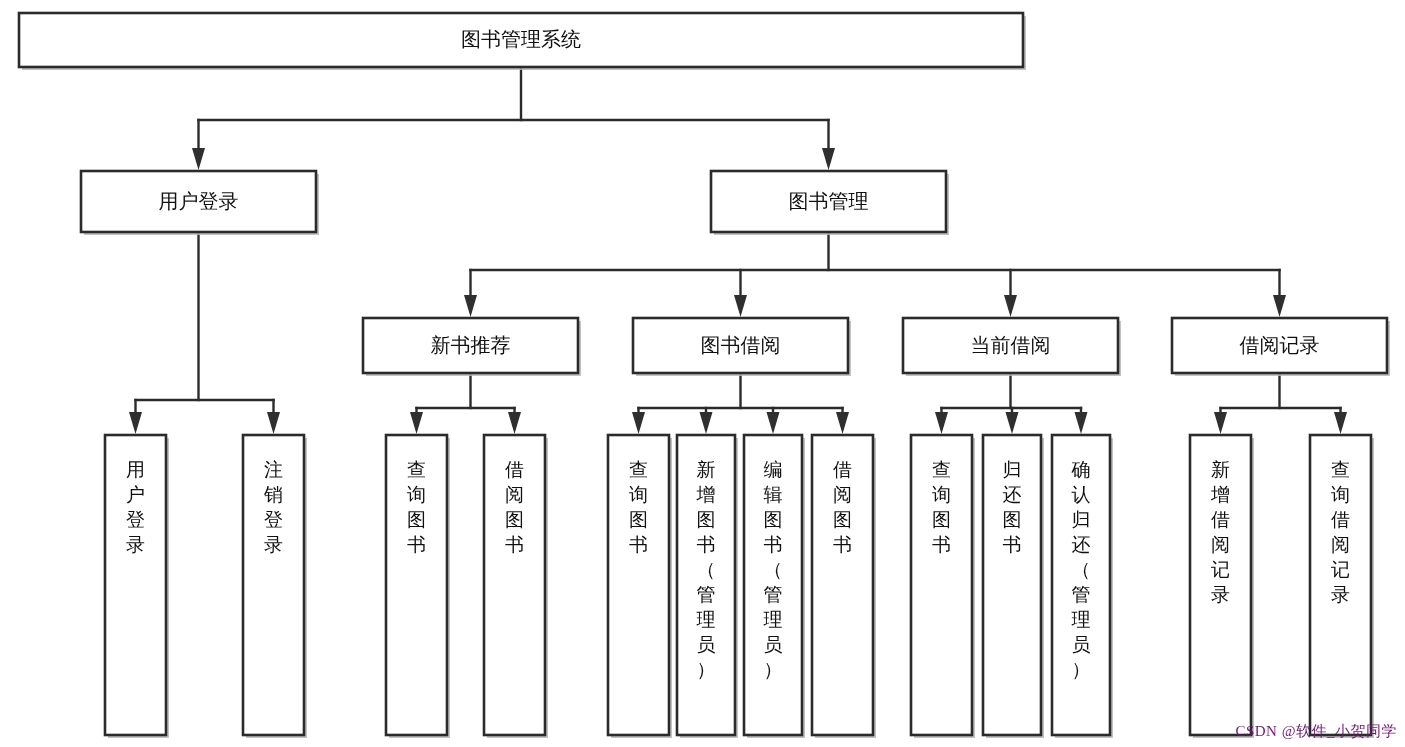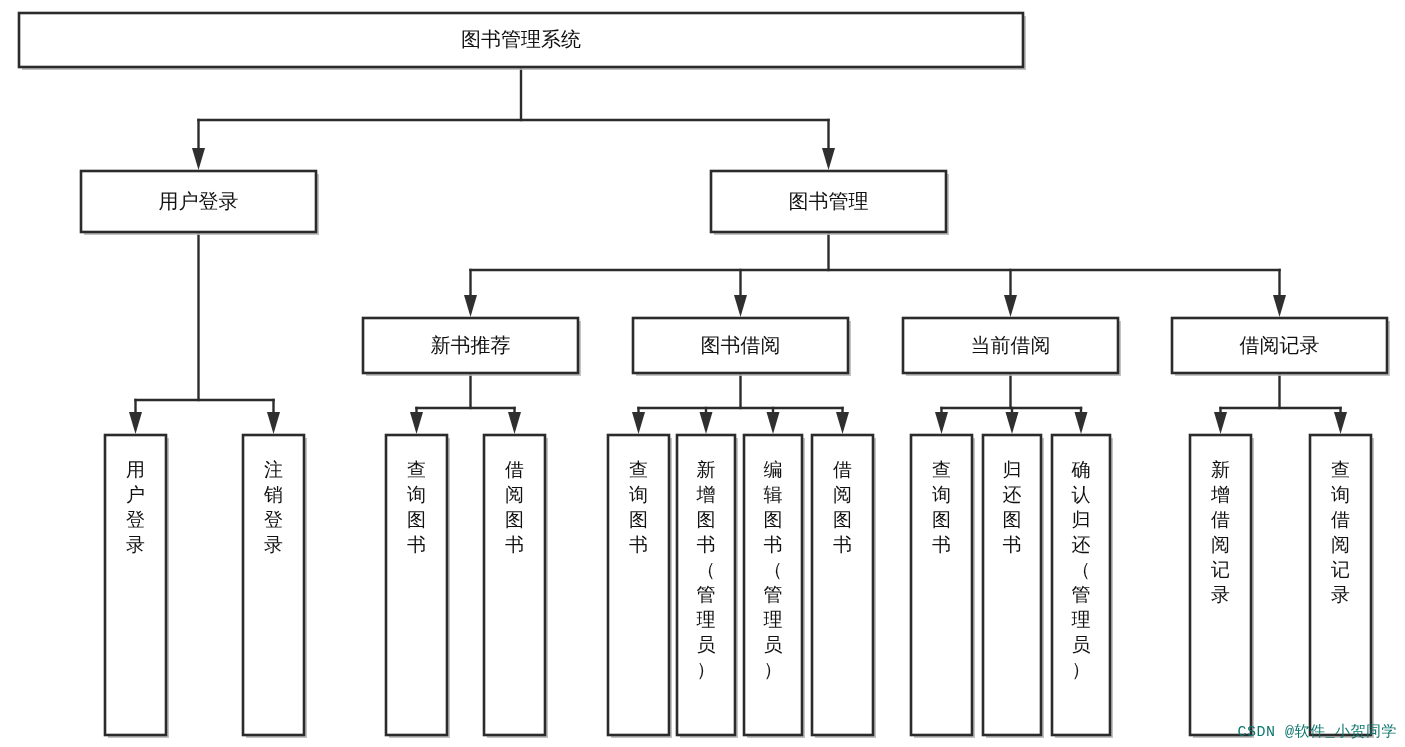--- a/index.html
+++ b/index.html
@@ -55,23 +55,23 @@
   .node-label-vertical {
     fill: #111111;
     font-family: "Liberation Sans", "DejaVu Sans", sans-serif;
     font-size: 19px;
     text-anchor: middle;
   }
   .watermark {
     position: absolute;
     right: 8px;
     bottom: 6px;
-    color: #0f766e;
+    color: #701a75;
     font-size: 15px;
-    font-family: Liberation Mono, monospace;
+    font-family: Liberation Serif, serif;
     letter-spacing: 0.5px;
     white-space: nowrap;
     user-select: none;
   }
 </style>
 </head>
 <body>
 
 <div id="diagram-root">
   <svg class="diagram-canvas" viewBox="0 0 1405 747">

